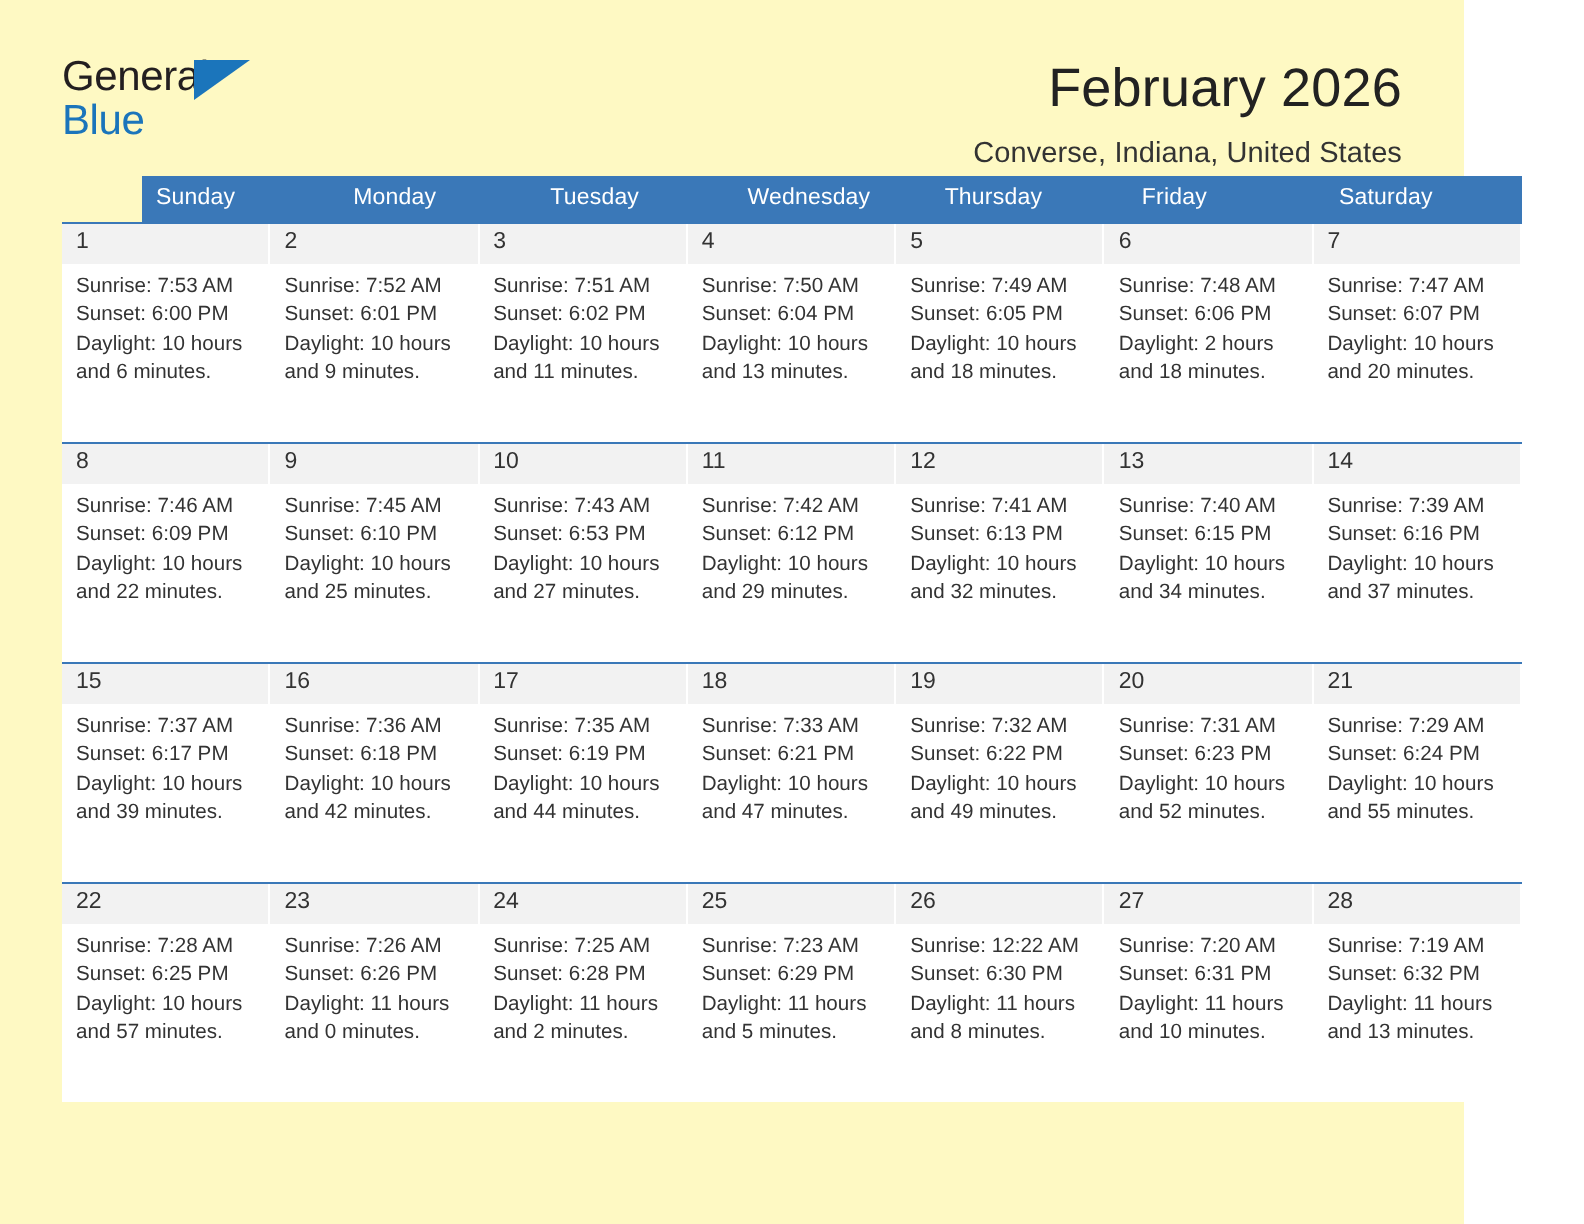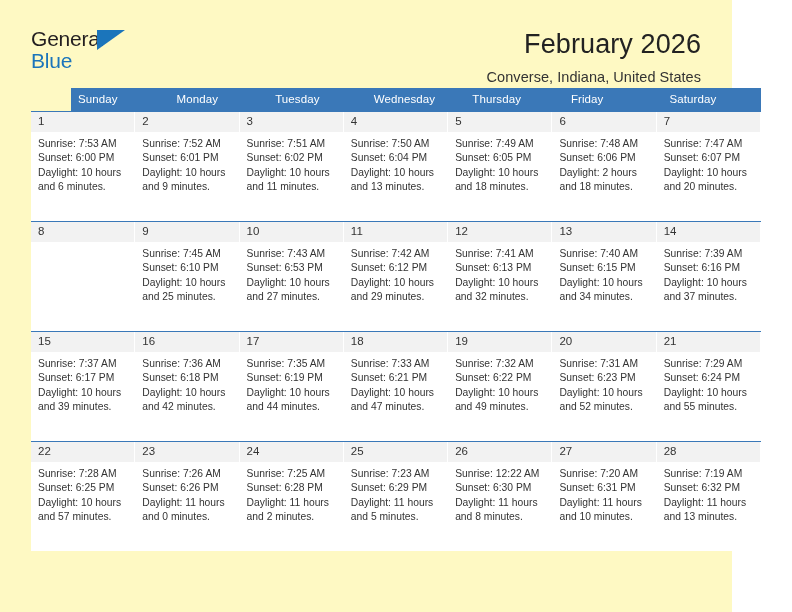--- a/index.html
+++ b/index.html
@@ -215,20 +215,25 @@
           <p>Sunrise: 7:47 AM</p>
           <p>Sunset: 6:07 PM</p>
           <p>Daylight: 10 hours and 20 minutes.</p>
         </div>
       </div>
     </div>
 
     <div class="week">
       <div class="day-cell">
         <div class="day-num">8</div>
+        <div class="day-body">
+          <p>Sunrise: 7:46 AM</p>
+          <p>Sunset: 6:09 PM</p>
+          <p>Daylight: 10 hours and 22 minutes.</p>
+        </div>
       </div>
       <div class="day-cell">
         <div class="day-num">9</div>
         <div class="day-body">
           <p>Sunrise: 7:45 AM</p>
           <p>Sunset: 6:10 PM</p>
           <p>Daylight: 10 hours and 25 minutes.</p>
         </div>
       </div>
       <div class="day-cell">

